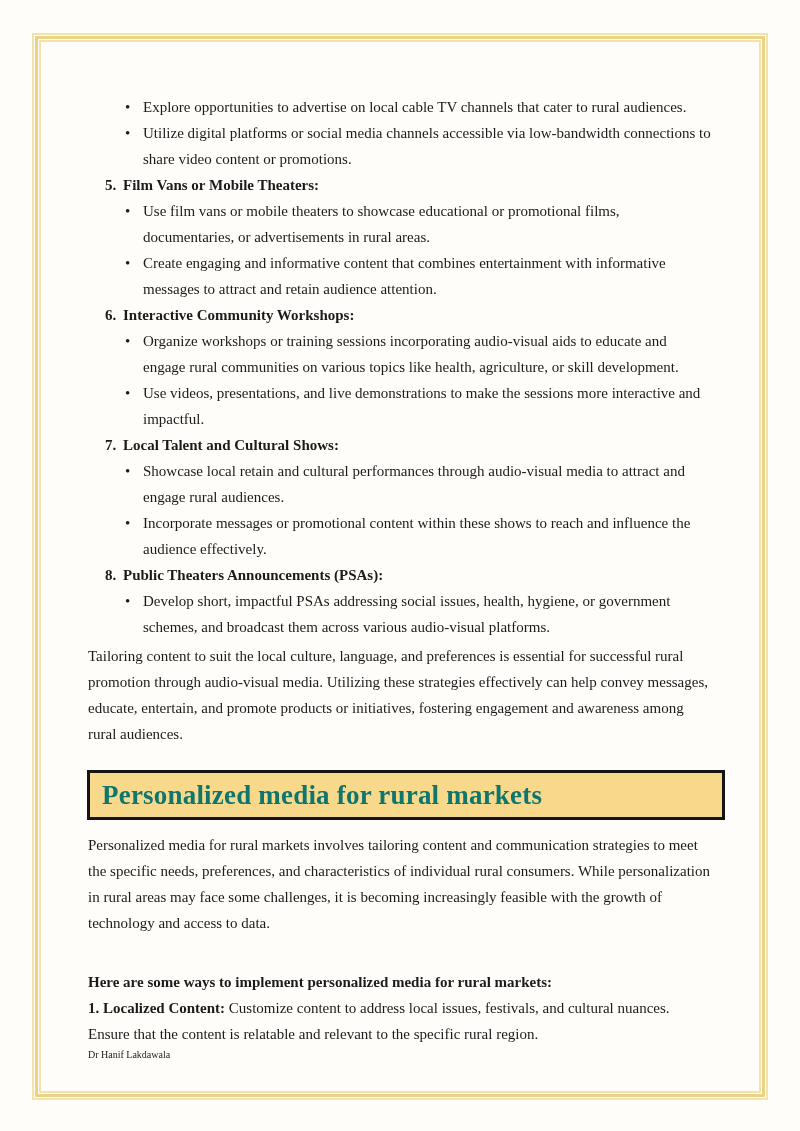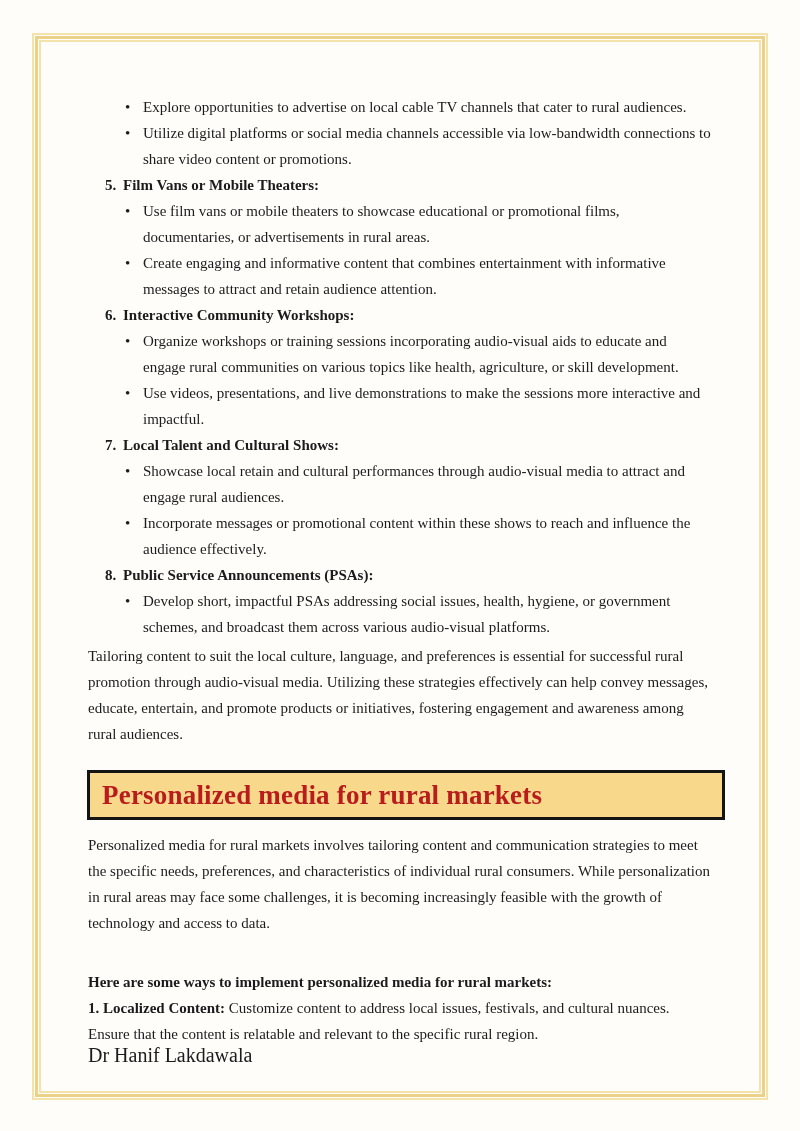--- a/index.html
+++ b/index.html
@@ -45,34 +45,34 @@
     margin:23px 0 0 -1px;
     width:620px;
     background:#f8d98c;
     border:3px solid #141414;
     height:44px;
     line-height:44px;
     padding-left:12px;
     font-weight:bold;
     font-size:27px;
     letter-spacing:0.2px;
-    color:#b91c1c;
+    color:#0f766e;
     overflow:hidden;
     white-space:nowrap;
   }
   .after-box { margin-top:12px; }
   .bold-line { font-weight:bold;margin-top:33px; }
   .way-label { font-weight:bold;margin-top:21px; }
   .footer {
     position:absolute;
     left:88px; top:1042px;
     width:624px;
     display:flex;
     justify-content:space-between;
-    font-size:20px;
+    font-size:10px;
     line-height:26px;
   }
   .footer .email { padding-right:20px; }
 </style>
 </head>
 <body>
 
 <div class="page-frame"></div>
 
 <div class="content">
@@ -85,21 +85,21 @@
   <p class="bullet-item"><span class="bullet-dot"></span><span>Create engaging and informative content that combines entertainment with informative messages to attract and retain audience attention.</span></p>
 
   <p class="num-line"><span class="num">6.</span><span>Interactive Community Workshops:</span></p>
   <p class="bullet-item"><span class="bullet-dot"></span><span>Organize workshops or training sessions incorporating audio-visual aids to educate and engage rural communities on various topics like health, agriculture, or skill development.</span></p>
   <p class="bullet-item"><span class="bullet-dot"></span><span>Use videos, presentations, and live demonstrations to make the sessions more interactive and impactful.</span></p>
 
   <p class="num-line"><span class="num">7.</span><span>Local Talent and Cultural Shows:</span></p>
   <p class="bullet-item"><span class="bullet-dot"></span><span>Showcase local retain and cultural performances through audio-visual media to attract and engage rural audiences.</span></p>
   <p class="bullet-item"><span class="bullet-dot"></span><span>Incorporate messages or promotional content within these shows to reach and influence the audience effectively.</span></p>
 
-  <p class="num-line"><span class="num">8.</span><span>Public Service Announcements (PSAs):</span></p>
+  <p class="num-line"><span class="num">8.</span><span>Public Theaters Announcements (PSAs):</span></p>
   <p class="bullet-item"><span class="bullet-dot"></span><span>Develop short, impactful PSAs addressing social issues, health, hygiene, or government schemes, and broadcast them across various audio-visual platforms.</span></p>
 
   <p class="closing">Tailoring content to suit the local culture, language, and preferences is essential for successful rural promotion through audio-visual media. Utilizing these strategies effectively can help convey messages, educate, entertain, and promote products or initiatives, fostering engagement and awareness among rural audiences.</p>
 
   <div class="section-heading-box"><span>Personalized media for rural markets</span></div>
 
   <p class="after-box">Personalized media for rural markets involves tailoring content and communication strategies to meet the specific needs, preferences, and characteristics of individual rural consumers. While personalization in rural areas may face some challenges, it is becoming increasingly feasible with the growth of technology and access to data.</p>
 
   <p class="bold-line">Here are some ways to implement personalized media for rural markets:</p>
 

